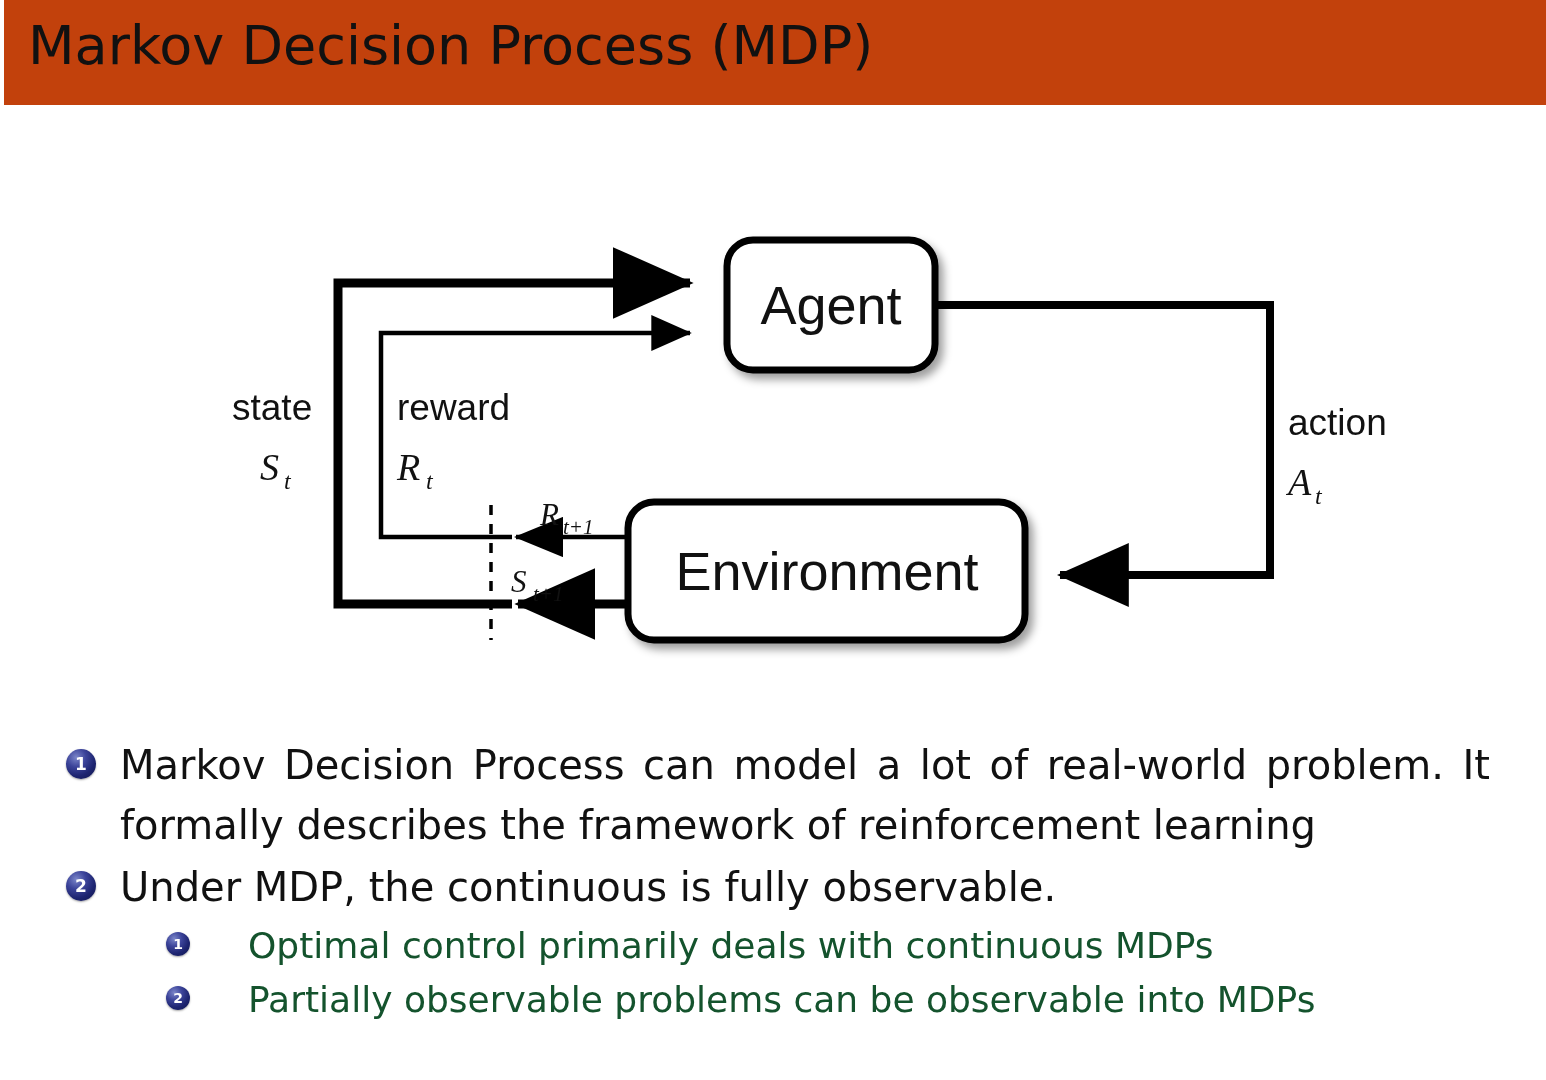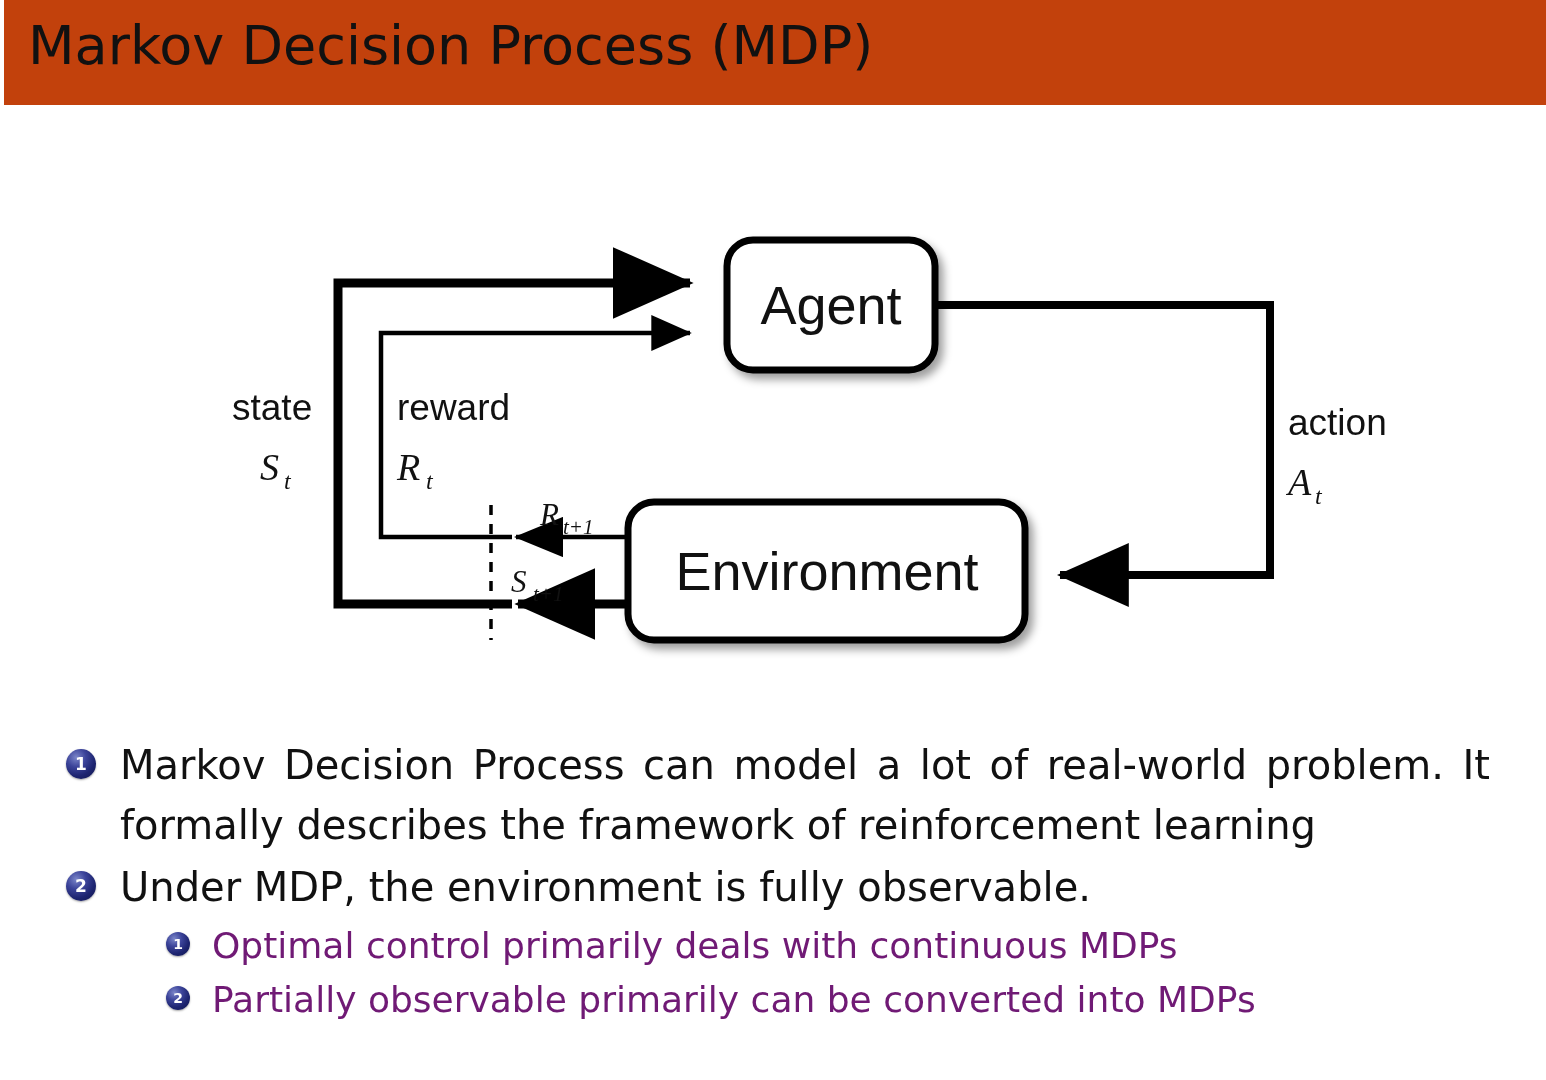--- a/index.html
+++ b/index.html
@@ -137,22 +137,23 @@
     color: #111111;
     line-height: 60px;
     max-width: 1370px;
     text-align: justify;
   }
   .btext-1.nojust { text-align: left; }
   .btext-2 {
     font-family: "DejaVu Sans", sans-serif;
     font-size: 36px;
     font-weight: 400;
-    color: #701a75;
+    color: #14532d;
     line-height: 54px;
+    margin-left: 36px;
   }
 </style>
 </head>
 <body>
 
 <div class="slide-header">
   <div class="header-accent"></div>
   <div class="slide-title">Markov Decision Process (MDP)</div>
 </div>
 
@@ -234,26 +235,26 @@
 
 <div class="bullets">
 
   <div class="bullet-row lvl1">
     <div class="marker marker-1">1</div>
     <div class="btext-1">Markov Decision Process can model a lot of real-world problem. It formally describes the framework of reinforcement learning</div>
   </div>
 
   <div class="bullet-row lvl1">
     <div class="marker marker-1">2</div>
-    <div class="btext-1 nojust">Under MDP, the environment is fully observable.</div>
+    <div class="btext-1 nojust">Under MDP, the continuous is fully observable.</div>
   </div>
 
   <div class="bullet-row lvl2">
     <div class="marker marker-2">1</div>
     <div class="btext-2">Optimal control primarily deals with continuous MDPs</div>
   </div>
 
   <div class="bullet-row lvl2">
     <div class="marker marker-2">2</div>
-    <div class="btext-2">Partially observable primarily can be converted into MDPs</div>
+    <div class="btext-2">Partially observable problems can be observable into MDPs</div>
   </div>
 
 </div>
 
 </body></html>

